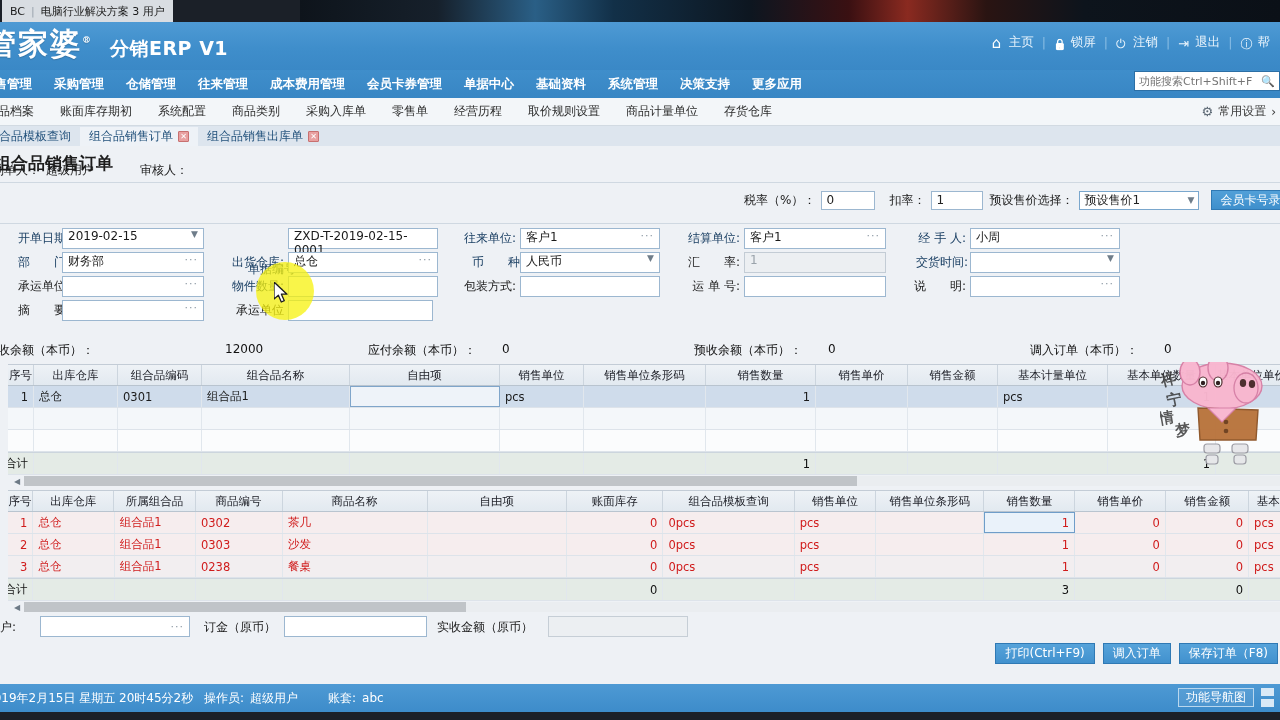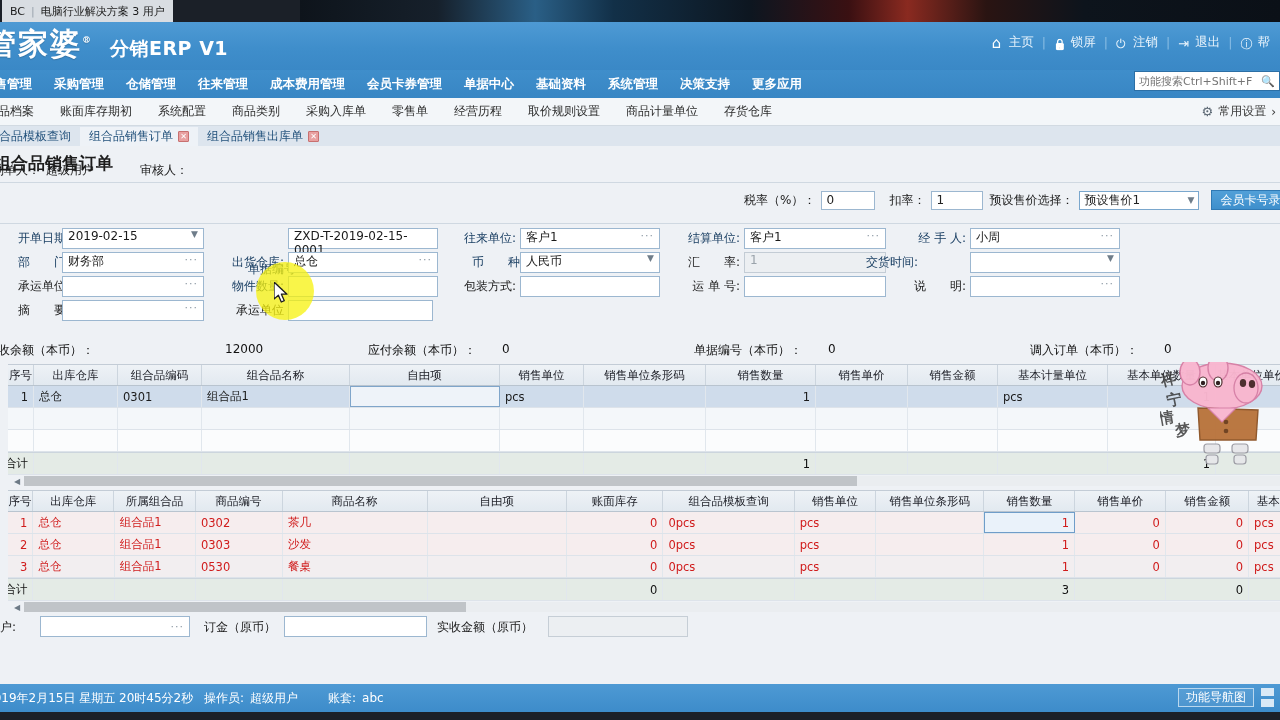--- a/index.html
+++ b/index.html
@@ -433,21 +433,21 @@
       </div>
       <span class="flabel" style="left:452px; width:72px;">币　　种:</span>
       <div class="fctl" style="left:520px; width:140px;">
         <span>人民币</span>
         <span class="caret">▼</span>
       </div>
       <span class="flabel dark" style="left:668px; width:72px;">汇　　率:</span>
       <div class="fctl disabled" style="left:744px; width:142px;">
         <span>1</span>
       </div>
-      <span class="flabel" style="left:846px; width:72px;">交货时间:</span>
+      <span class="flabel" style="left:896px; width:72px;">交货时间:</span>
       <div class="fctl" style="left:970px; width:150px;">
         <span></span>
         <span class="caret">▼</span>
       </div>
     </div>
 
     <div class="frow">
       <span class="flabel dark" style="left:-18px; width:88px;">承运单位:</span>
       <div class="fctl" style="left:62px; width:142px;">
         <span></span>
@@ -483,21 +483,21 @@
         <span></span>
       </div>
     </div>
   </div>
 
   <div class="balrow" id="balance-row">
       <span style="left: -14px;">应收余额（本币）：</span>
       <span style="left: 225px;">12000</span>
       <span style="left: 368px;">应付余额（本币）：</span>
       <span style="left: 502px;">0</span>
-      <span style="left: 694px;">单据编号（本币）：</span>
+      <span style="left: 694px;">预收余额（本币）：</span>
       <span style="left: 828px;">0</span>
       <span style="left: 1030px;">调入订单（本币）：</span>
       <span style="left: 1164px;">0</span>
     </div>
 
   <div class="grid" style="top:218px;">
     <div class="gridhead" id="g1-head">
         <div class="gh" style="width: 26px;">序号</div>
         <div class="gh" style="width: 84px;">出库仓库</div>
         <div class="gh" style="width: 84px;">组合品编码</div>
@@ -629,21 +629,21 @@
           <div class="gc" style="width: 112px;"></div>
           <div class="gc num" style="width: 94px;">1</div>
           <div class="gc num" style="width: 94px;">0</div>
           <div class="gc num" style="width: 86px;">0</div>
           <div class="gc" style="width: 40px;">pcs</div>
         </div>
         <div class="grow pink alt2">
           <div class="gc num" style="width: 26px;">3</div>
           <div class="gc" style="width: 84px;">总仓</div>
           <div class="gc" style="width: 84px;">组合品1</div>
-          <div class="gc" style="width: 90px;">0530</div>
+          <div class="gc" style="width: 90px;">0238</div>
           <div class="gc" style="width: 150px;">餐桌</div>
           <div class="gc" style="width: 144px;"></div>
           <div class="gc num" style="width: 100px;">0</div>
           <div class="gc" style="width: 136px;">0pcs</div>
           <div class="gc" style="width: 84px;">pcs</div>
           <div class="gc" style="width: 112px;"></div>
           <div class="gc num" style="width: 94px;">1</div>
           <div class="gc num" style="width: 94px;">0</div>
           <div class="gc num" style="width: 86px;">0</div>
           <div class="gc" style="width: 40px;">pcs</div>
@@ -682,20 +682,25 @@
     <span class="pl" style="left:204px;">订金（原币）</span>
     <div class="pc" style="left:284px; width:143px;">
       <span></span>
     </div>
     <span class="pl" style="left:437px;">实收金额（原币）</span>
     <div class="pc dis" style="left:548px; width:140px;">
       <span></span>
     </div>
   </div>
 
+  <div class="actbtns" id="act-btns">
+      <div class="actbtn">打印(Ctrl+F9)</div>
+      <div class="actbtn">调入订单</div>
+      <div class="actbtn">保存订单（F8)</div>
+    </div>
 </div>
 
 <div class="wm">
   <svg width="120" height="118" viewBox="0 0 120 118">
     <ellipse cx="62" cy="24" rx="40" ry="23" fill="#f9b6cf" stroke="#d77fa5" stroke-width="1.4"></ellipse>
     <ellipse cx="30" cy="10" rx="10" ry="13" fill="#f9b6cf" stroke="#d77fa5" stroke-width="1.4"></ellipse>
     <ellipse cx="58" cy="6" rx="10" ry="13" fill="#f9b6cf" stroke="#d77fa5" stroke-width="1.4"></ellipse>
     <ellipse cx="86" cy="26" rx="12" ry="15" fill="#f9b6cf" stroke="#d77fa5" stroke-width="1.3"></ellipse>
     <ellipse cx="83" cy="21" rx="3.2" ry="4" fill="#4a2a2a"></ellipse>
     <ellipse cx="92" cy="22" rx="3.2" ry="4" fill="#4a2a2a"></ellipse>

